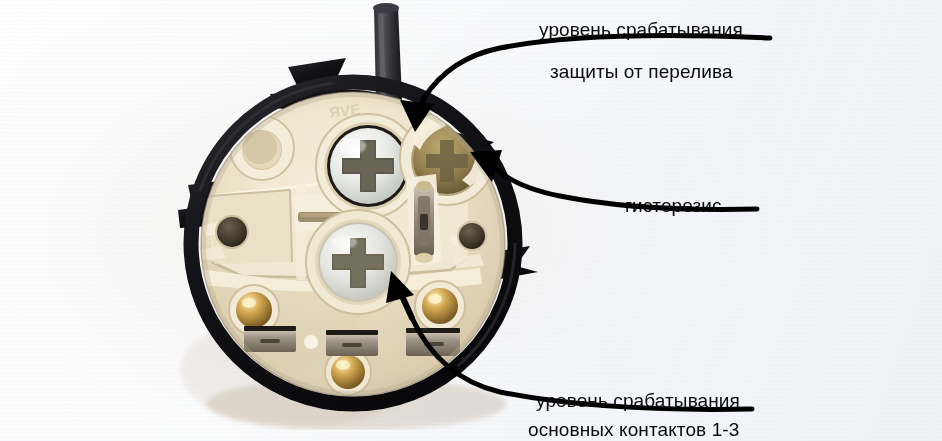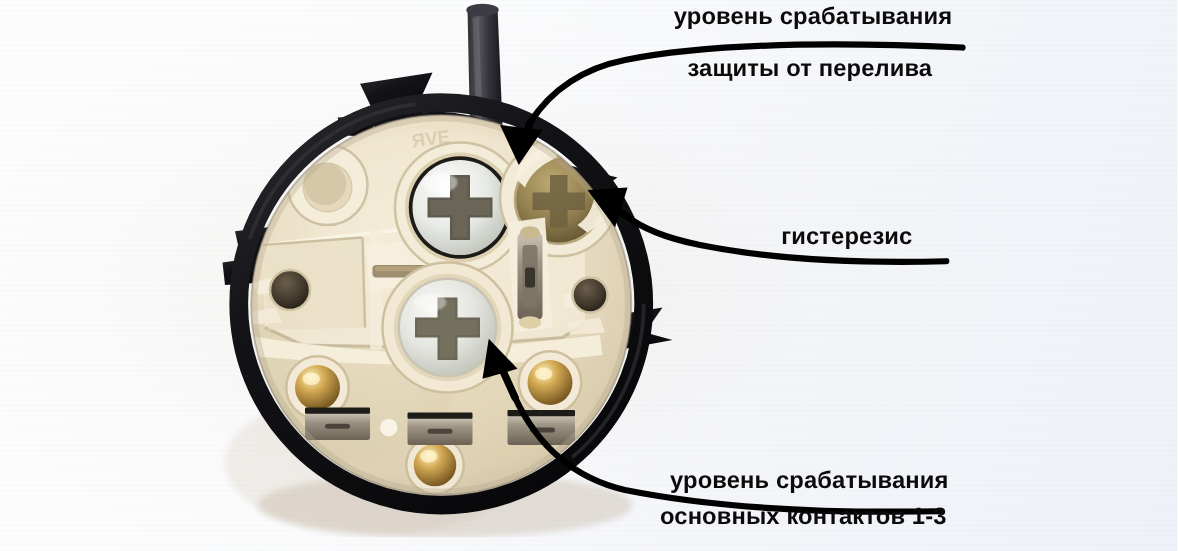--- a/index.html
+++ b/index.html
@@ -31,26 +31,27 @@
 
   
   #device-photo{
     position:absolute;left:150px;top:0px;width:420px;height:430px;
   }
   .svg-abs{position:absolute;left:0;top:0;}
 
   
   .anno{
     position:absolute;
-    font-weight:bold;
+    font-weight:normal;
     color:#0b0b0b;
     font-size:19px;
     letter-spacing:0.1px;
     white-space:nowrap;
     line-height:1.05;
+    margin-top:16px;
   }
   .anno.l2{font-size:19px;}
 
   #anno-top-1{left:539px;top:4px;}
   #anno-top-2{left:550px;top:46px;}
   #anno-mid-1{left:625px;top:180px;}
   #anno-mid-2{left:573px;top:220px;}
   #anno-bot-1{left:536px;top:375px;}
   #anno-bot-2{left:528px;top:404px;text-align:right;}
 

